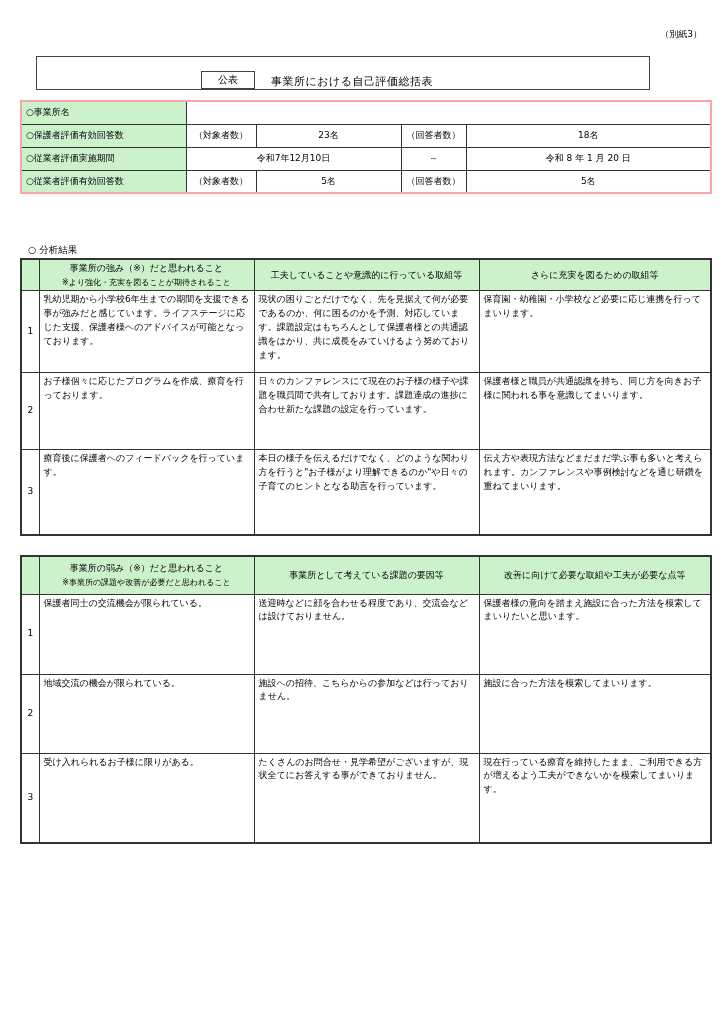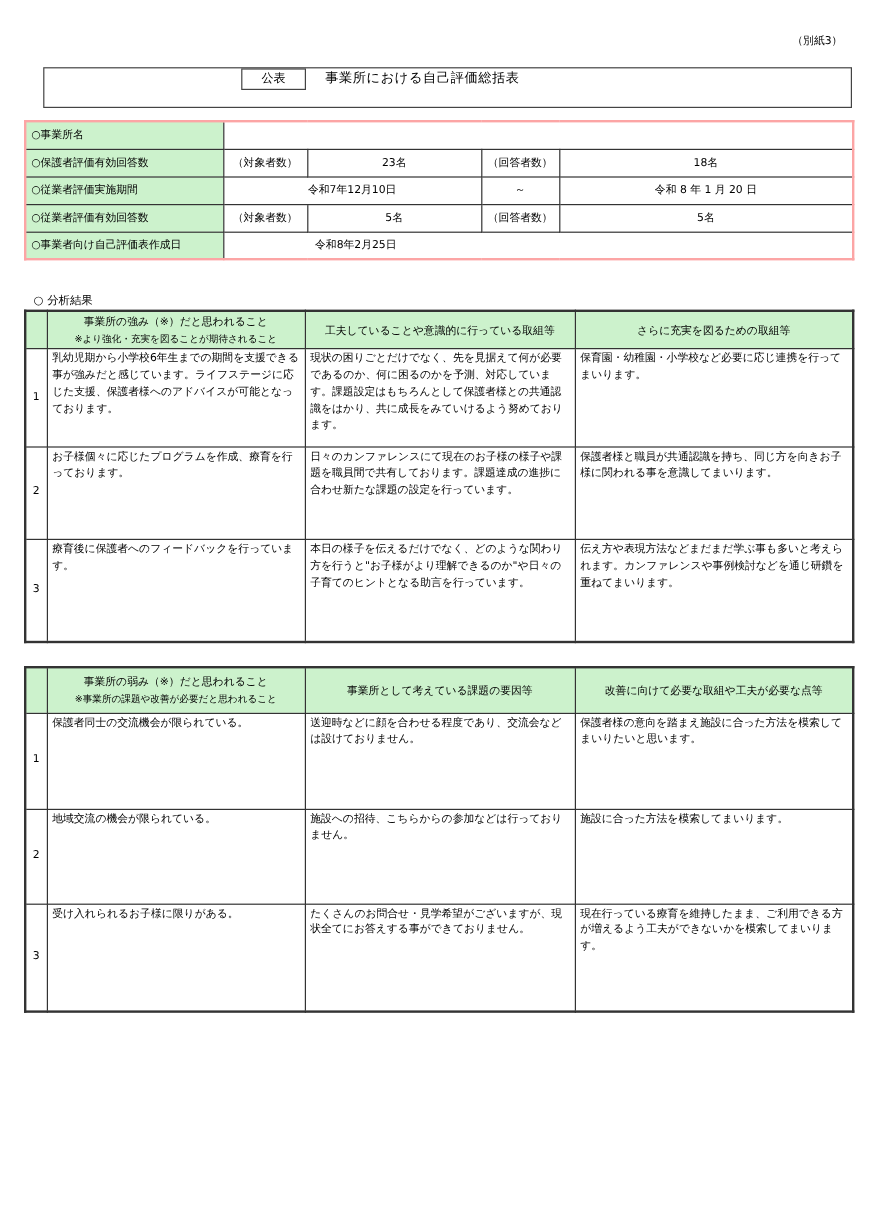--- a/index.html
+++ b/index.html
@@ -8,22 +8,22 @@
     width: 724px; height: 1024px;
     background: #ffffff;
     font-family: "DejaVu Sans", "Liberation Sans", sans-serif;
     color: #000;
   }
   .page { position: relative; width: 724px; height: 1024px; overflow: hidden; border-radius: 15px; }
 
   .corner-note { position: absolute; top: 28px; right: 22px; font-size: 9px; }
 
   .title-box {
-    position: absolute; top: 56px; left: 36px; width: 674px; height: 34px;
-    border: 1px solid #444; display: flex; align-items: flex-start;
+    position: absolute; top: 56px; left: 36px; width: 614px; height: 34px;
+    border: 1px solid #444; display: flex; align-items: flex-end;
   }
   .pub-badge {
     margin-left: 164px; border: 1px solid #444; padding: 3px 16px;
     font-size: 10px; line-height: 1;
   }
   .doc-title { margin-left: 16px; font-size: 11px; letter-spacing: 0.5px; }
 
   table { border-collapse: collapse; table-layout: fixed; }
 
   .info-table {
@@ -99,24 +99,20 @@
       <td class="ctr">～</td>
       <td class="ctr">令和 8 年 1 月 20 日</td>
     </tr>
     <tr>
       <td class="lbl">○従業者評価有効回答数</td>
       <td class="ctr">（対象者数）</td>
       <td class="ctr">5名</td>
       <td class="ctr">（回答者数）</td>
       <td class="ctr">5名</td>
     </tr>
-    <tr>
-      <td class="lbl">○事業者向け自己評価表作成日</td>
-      <td colspan="4"><span class="half-center">令和8年2月25日</span></td>
-    </tr>
   </tbody>
     </table>
 
   <div class="analysis-label">○ 分析結果</div>
 
   <table class="main-table t-strengths">
     <colgroup>
       <col style="width:18px">
         <col style="width:215px">
         <col style="width:225px">

